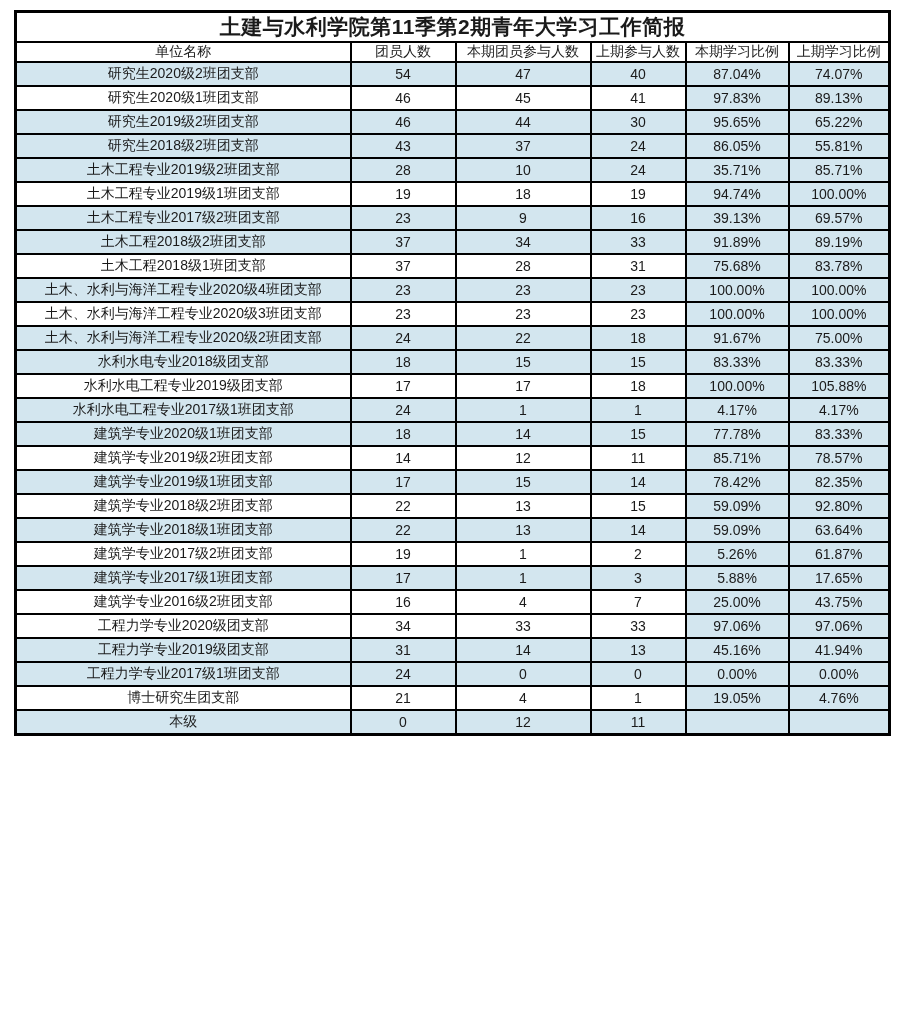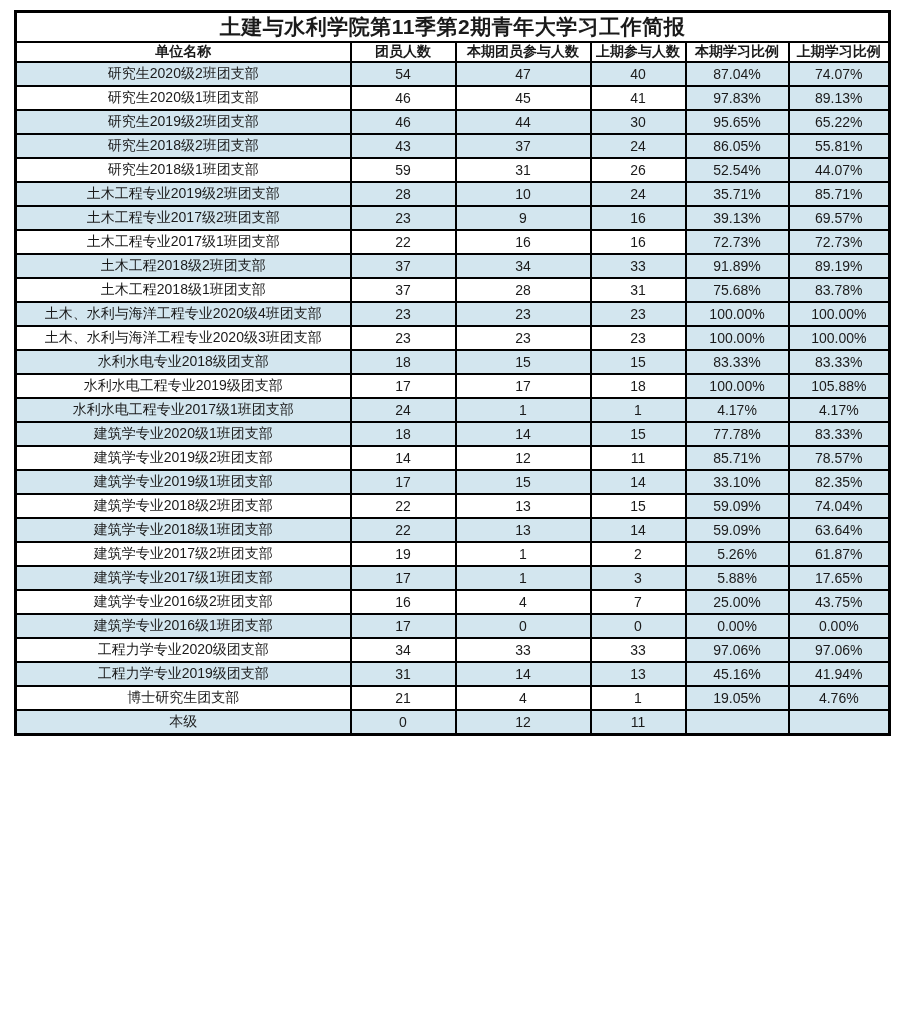--- a/index.html
+++ b/index.html
@@ -40,21 +40,21 @@
   tr.title-row th {
     height: 30px;
     font-size: 21px;
     font-weight: bold;
     letter-spacing: 0.5px;
     background: var(--bg);
   }
   tr.header-row th {
     height: 14px;
     font-size: 14px;
-    font-weight: bold;
+    font-weight: normal;
     background: var(--bg);
   }
   tbody td {
     height: 24px;
     font-size: 14px;
     background: var(--bg);
   }
   tbody tr.alt td { background: var(--highlight); }
   tbody td.pct { background: var(--highlight); }
 </style>
@@ -110,51 +110,43 @@
           <td class="pct">65.22%</td>
         </tr>
         <tr class="alt">
           <td>研究生2018级2班团支部</td>
           <td>43</td>
           <td>37</td>
           <td>24</td>
           <td class="pct">86.05%</td>
           <td class="pct">55.81%</td>
         </tr>
-        <tr>
-          <td>研究生2018级1班团支部</td>
-          <td>59</td>
-          <td>31</td>
-          <td>26</td>
-          <td class="pct">52.54%</td>
-          <td class="pct">44.07%</td>
-        </tr>
         <tr class="alt">
           <td>土木工程专业2019级2班团支部</td>
           <td>28</td>
           <td>10</td>
           <td>24</td>
           <td class="pct">35.71%</td>
           <td class="pct">85.71%</td>
+        </tr>
+        <tr>
+          <td>土木工程专业2019级1班团支部</td>
+          <td>19</td>
+          <td>18</td>
+          <td>19</td>
+          <td class="pct">94.74%</td>
+          <td class="pct">100.00%</td>
         </tr>
         <tr class="alt">
           <td>土木工程专业2017级2班团支部</td>
           <td>23</td>
           <td>9</td>
           <td>16</td>
           <td class="pct">39.13%</td>
           <td class="pct">69.57%</td>
-        </tr>
-        <tr>
-          <td>土木工程专业2017级1班团支部</td>
-          <td>22</td>
-          <td>16</td>
-          <td>16</td>
-          <td class="pct">72.73%</td>
-          <td class="pct">72.73%</td>
         </tr>
         <tr class="alt">
           <td>土木工程2018级2班团支部</td>
           <td>37</td>
           <td>34</td>
           <td>33</td>
           <td class="pct">91.89%</td>
           <td class="pct">89.19%</td>
         </tr>
         <tr>
@@ -175,20 +167,28 @@
         </tr>
         <tr>
           <td>土木、水利与海洋工程专业2020级3班团支部</td>
           <td>23</td>
           <td>23</td>
           <td>23</td>
           <td class="pct">100.00%</td>
           <td class="pct">100.00%</td>
         </tr>
         <tr class="alt">
+          <td>土木、水利与海洋工程专业2020级2班团支部</td>
+          <td>24</td>
+          <td>22</td>
+          <td>18</td>
+          <td class="pct">91.67%</td>
+          <td class="pct">75.00%</td>
+        </tr>
+        <tr class="alt">
           <td>水利水电专业2018级团支部</td>
           <td>18</td>
           <td>15</td>
           <td>15</td>
           <td class="pct">83.33%</td>
           <td class="pct">83.33%</td>
         </tr>
         <tr>
           <td>水利水电工程专业2019级团支部</td>
           <td>17</td>
@@ -219,30 +219,30 @@
           <td>12</td>
           <td>11</td>
           <td class="pct">85.71%</td>
           <td class="pct">78.57%</td>
         </tr>
         <tr class="alt">
           <td>建筑学专业2019级1班团支部</td>
           <td>17</td>
           <td>15</td>
           <td>14</td>
-          <td class="pct">33.10%</td>
+          <td class="pct">78.42%</td>
           <td class="pct">82.35%</td>
         </tr>
         <tr>
           <td>建筑学专业2018级2班团支部</td>
           <td>22</td>
           <td>13</td>
           <td>15</td>
           <td class="pct">59.09%</td>
-          <td class="pct">74.04%</td>
+          <td class="pct">92.80%</td>
         </tr>
         <tr class="alt">
           <td>建筑学专业2018级1班团支部</td>
           <td>22</td>
           <td>13</td>
           <td>14</td>
           <td class="pct">59.09%</td>
           <td class="pct">63.64%</td>
         </tr>
         <tr>
@@ -262,44 +262,44 @@
           <td class="pct">17.65%</td>
         </tr>
         <tr>
           <td>建筑学专业2016级2班团支部</td>
           <td>16</td>
           <td>4</td>
           <td>7</td>
           <td class="pct">25.00%</td>
           <td class="pct">43.75%</td>
         </tr>
-        <tr class="alt">
-          <td>建筑学专业2016级1班团支部</td>
-          <td>17</td>
-          <td>0</td>
-          <td>0</td>
-          <td class="pct">0.00%</td>
-          <td class="pct">0.00%</td>
-        </tr>
         <tr>
           <td>工程力学专业2020级团支部</td>
           <td>34</td>
           <td>33</td>
           <td>33</td>
           <td class="pct">97.06%</td>
           <td class="pct">97.06%</td>
         </tr>
         <tr class="alt">
           <td>工程力学专业2019级团支部</td>
           <td>31</td>
           <td>14</td>
           <td>13</td>
           <td class="pct">45.16%</td>
           <td class="pct">41.94%</td>
         </tr>
+        <tr class="alt">
+          <td>工程力学专业2017级1班团支部</td>
+          <td>24</td>
+          <td>0</td>
+          <td>0</td>
+          <td class="pct">0.00%</td>
+          <td class="pct">0.00%</td>
+        </tr>
         <tr>
           <td>博士研究生团支部</td>
           <td>21</td>
           <td>4</td>
           <td>1</td>
           <td class="pct">19.05%</td>
           <td class="pct">4.76%</td>
         </tr>
         <tr class="alt">
           <td>本级</td>

